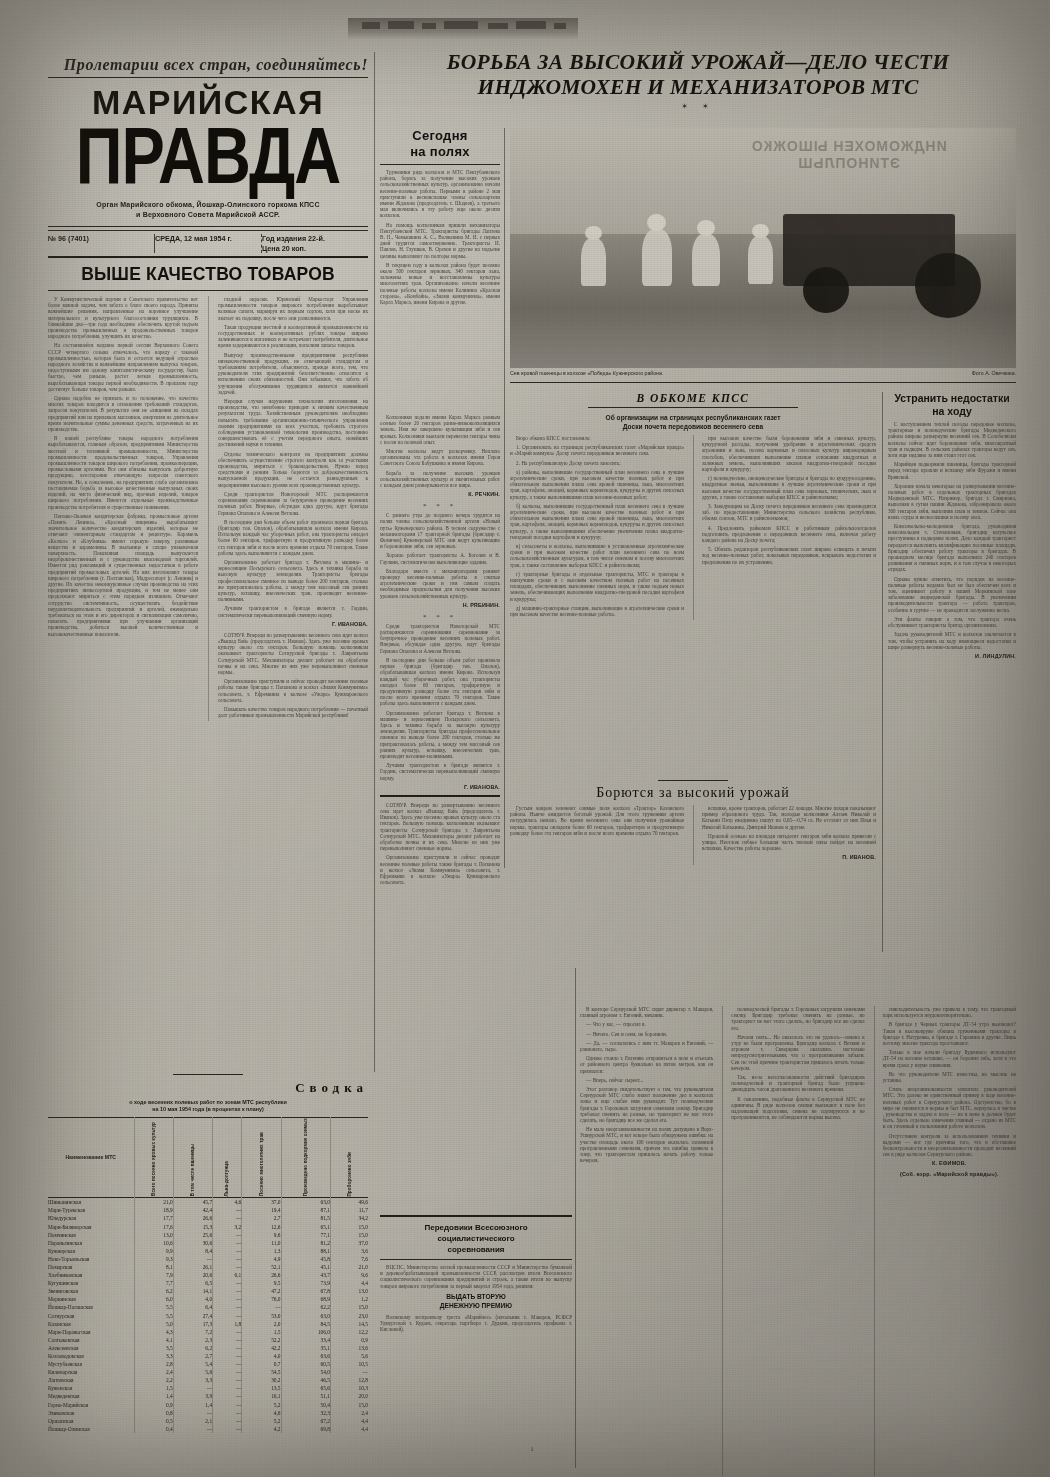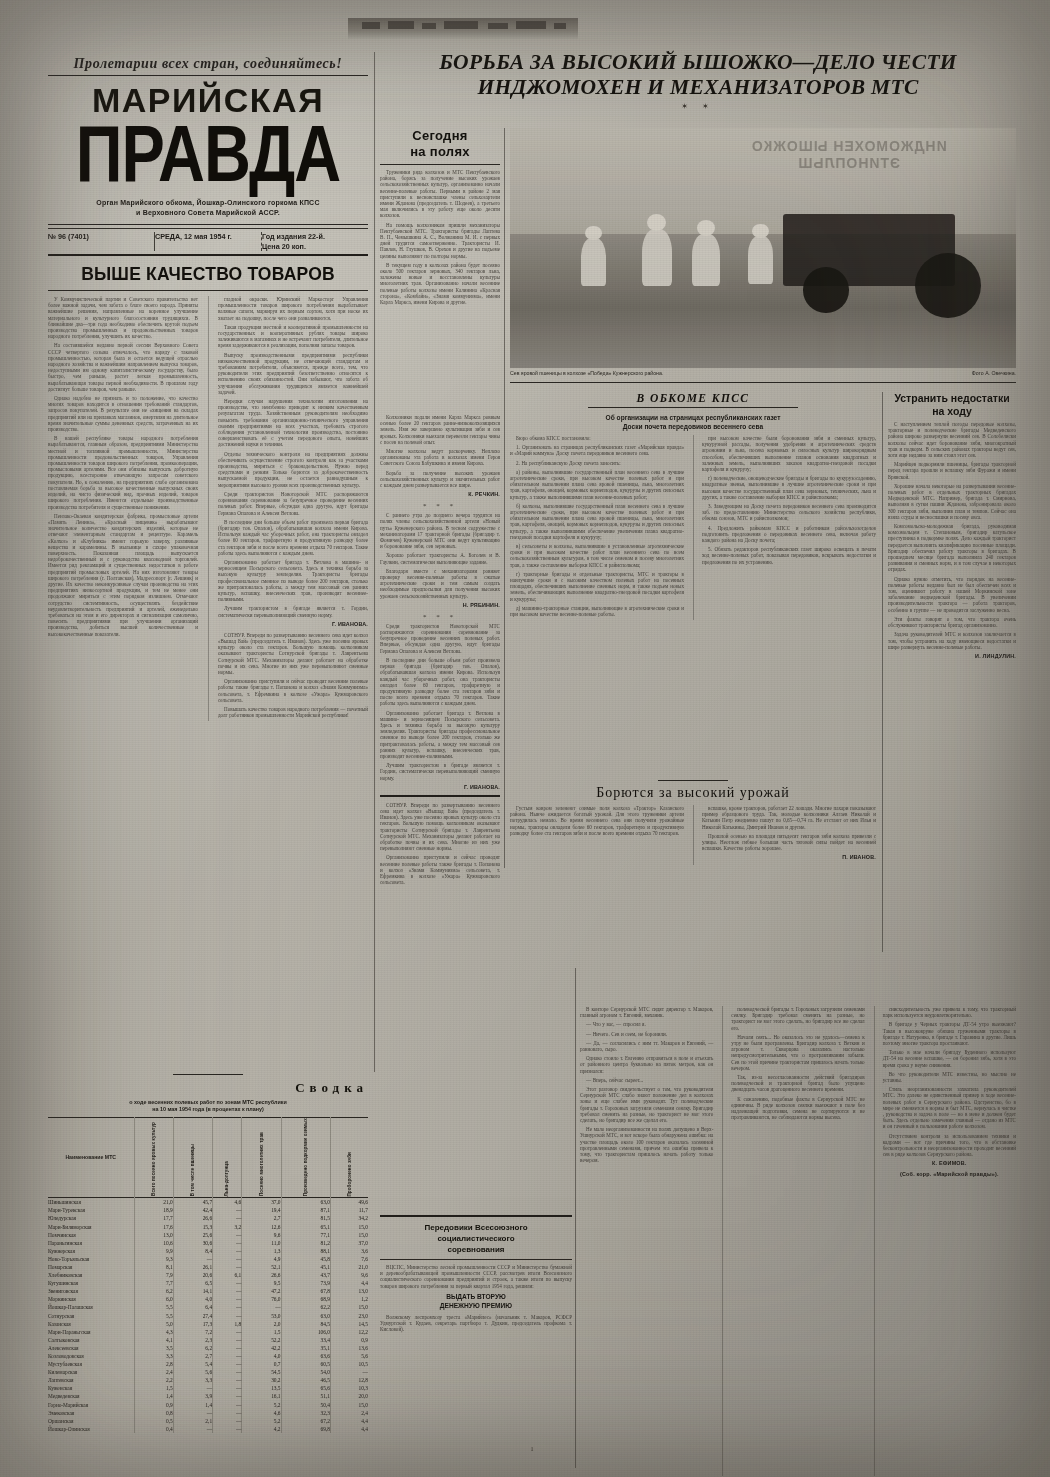--- a/index.html
+++ b/index.html
@@ -47,22 +47,22 @@
   #topstrip {
     position:absolute; left:300px; top:0px; width:230px; height:22px; z-index:5;
     background:linear-gradient(180deg,#6a665e,#918d84 60%,rgba(145,141,132,0));
     opacity:.85;
   }
   #topstrip .blk { position:absolute; background:#2e2b26; opacity:.8; }
 
   
   #masthead { position:absolute; left:0; top:38px; width:320px; }
   .slogan {
-    text-align:center; font-style:italic; font-weight:bold;
-    font-size:14px; letter-spacing:.6px; color:#262320;
+    text-align:right; font-style:italic; font-weight:bold;
+    font-size:16px; letter-spacing:.6px; color:#262320;
     border-bottom:1.6px solid #2a2724; padding-bottom:3px;
   }
   .title-top {
     text-align:center; font-family:"Liberation Sans", sans-serif;
     font-weight:bold; font-size:34px; letter-spacing:1.5px;
     color:#17150f; margin-top:6px; line-height:36px;
   }
   .title-big {
     text-align:center; font-family:"Liberation Sans", sans-serif;
     font-weight:bold; font-size:65px; letter-spacing:-1px;
@@ -609,21 +609,21 @@
               <td class="nb">—</td>
               <td class="nb">4,2</td>
               <td class="nb">69,8</td>
               <td class="nb">4,4</td>
             </tr>
           </tbody>
       </table>
     </div>
 
     <div id="mainhead">
-      <div class="mh">БОРЬБА ЗА ВЫСОКИЙ ЫШОЖКО—ДЕЛО ЧЕСТИ</div>
+      <div class="mh">БОРЬБА ЗА ВЫСОКИЙ УРОЖАЙ—ДЕЛО ЧЕСТИ</div>
       <div class="mh">ИНДЖОМОХЕН И МЕХАНИЗАТОРОВ МТС</div>
       <div class="stars">✶ ✶</div>
     </div>
 
     <div class="vrule" style="left:326px; top:34px; height:1020px;"></div>
 
     <div id="today">
       <div class="sec-head-b today-h">
         <div>Сегодня</div>
         <div>на полях</div>

